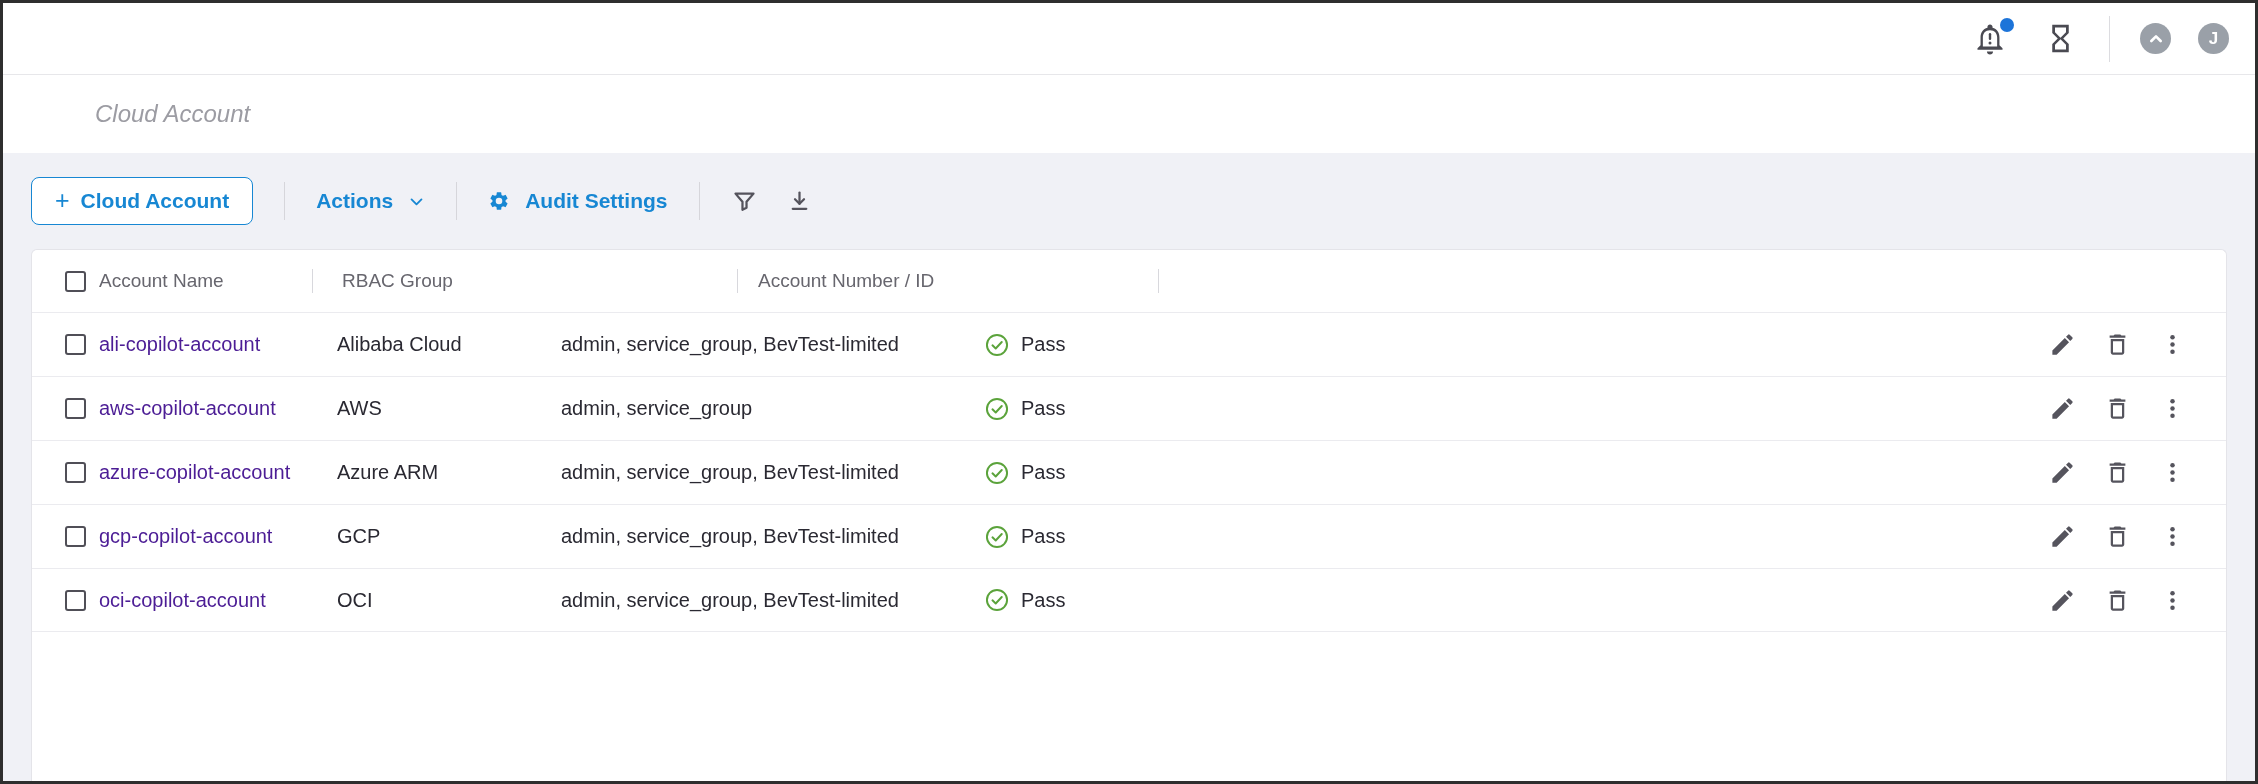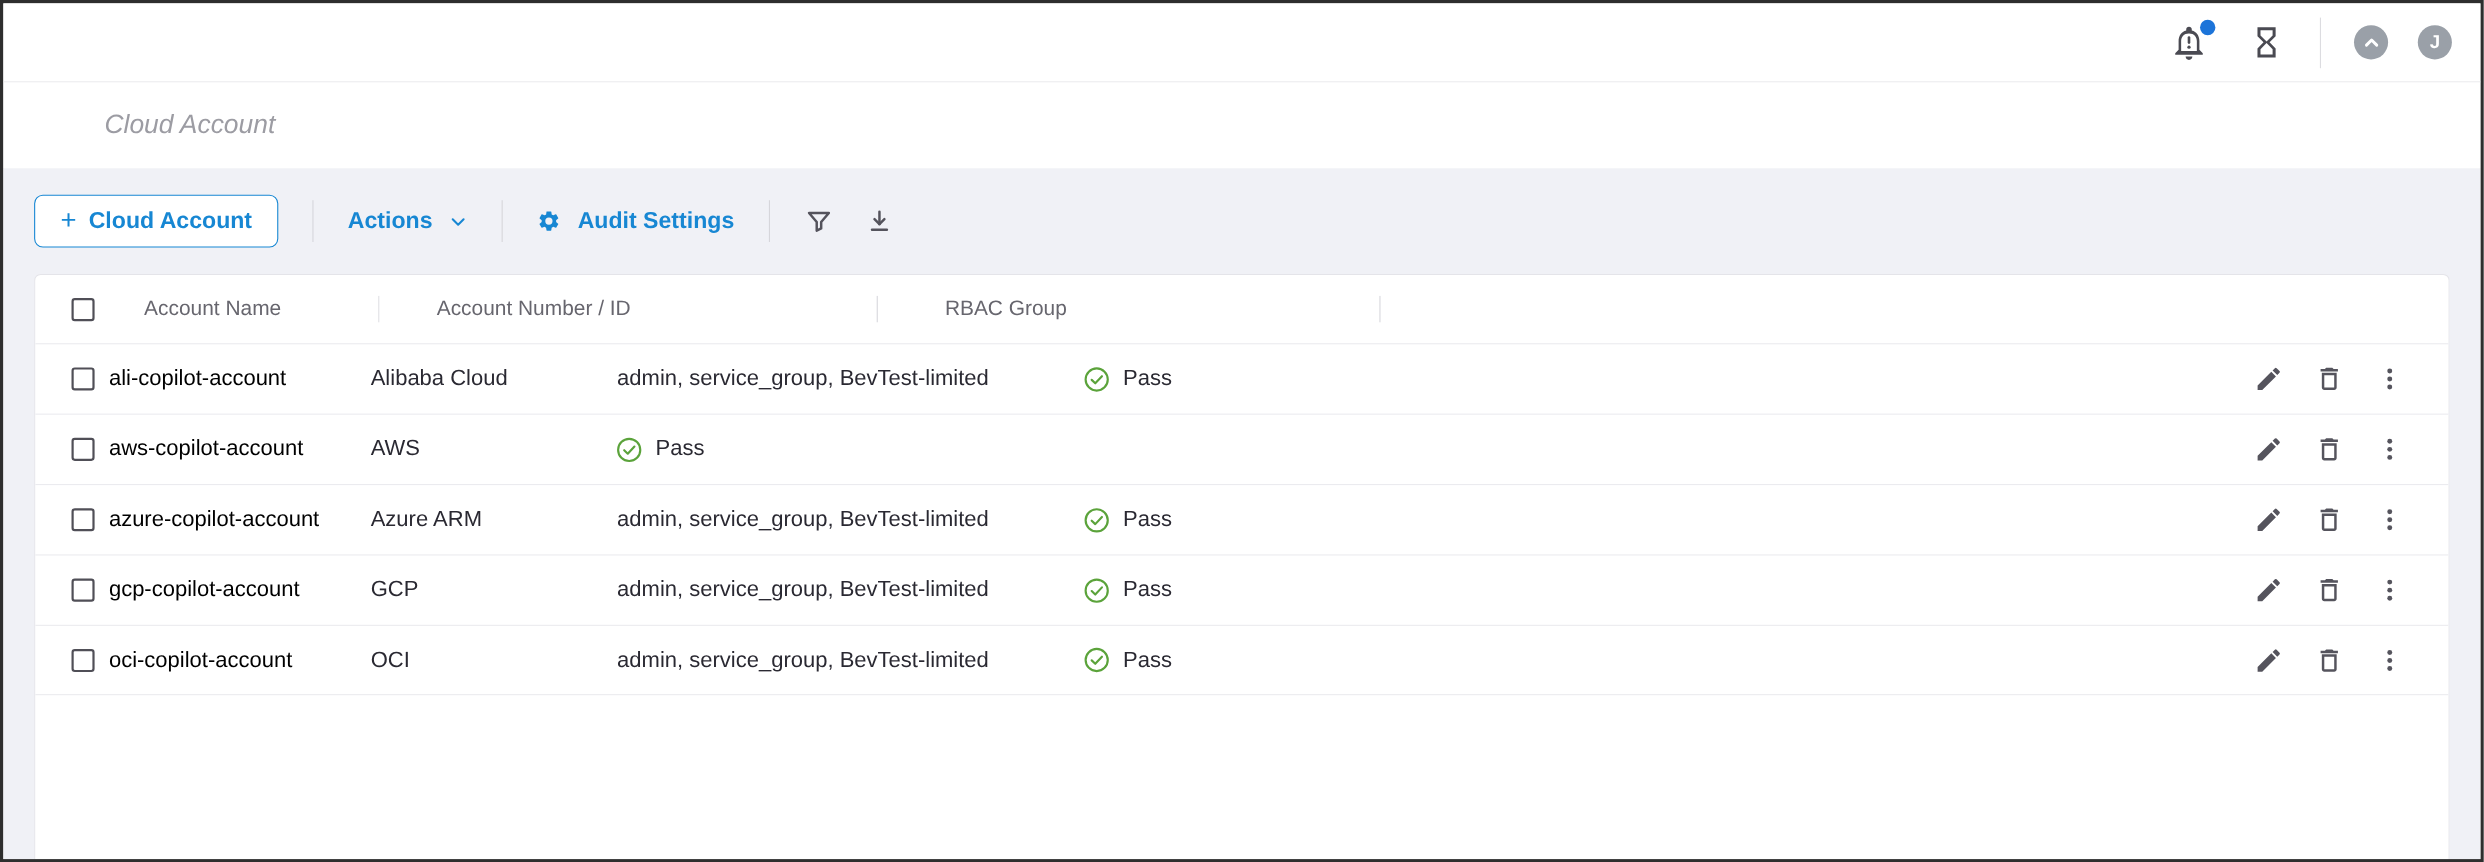--- a/index.html
+++ b/index.html
@@ -41,37 +41,37 @@
   .spacer{flex:1;}
   .search-box{width:288px;height:46px;background:#fff;border:1px solid #d9d9de;border-radius:6px;
     display:flex;align-items:center;padding:0 15px;gap:11px;}
   .search-box svg{color:#3c3b44;flex:0 0 auto;}
   .search-box input{border:none;outline:none;background:transparent;width:100%;
     font-size:20px;color:#333;font-family:"Liberation Sans",sans-serif;}
   .search-box input::placeholder{color:#a9a9b0;}
   
   .table-card{flex:1;min-height:0;background:#fff;border:1px solid #e4e4e9;border-bottom:none;
     border-radius:6px 6px 0 0;display:flex;flex-direction:column;overflow:hidden;}
-  .thead{flex:0 0 62px;display:flex;align-items:flex-start;font-size:19px;color:#67666e;gap:32px;}
+  .thead{flex:0 0 62px;display:flex;align-items:flex-start;font-size:19px;color:#67666e;}
   .trow{flex:0 0 64px;display:flex;align-items:center;border-top:1px solid #ebebef;font-size:20px;}
   .trow:last-of-type{border-bottom:1px solid #ebebef;}
   .cell{display:flex;align-items:center;min-width:0;}
   .c-check{flex:0 0 67px;padding-left:33px;}
   .c-name{flex:0 0 214px;overflow:hidden;white-space:nowrap;}
   .c-cloud{flex:0 0 219px;padding-left:24px;}
   .c-acct{flex:0 0 421px;padding-left:20px;}
   .c-rbac{flex:0 0 425px;padding-left:29px;}
   .c-audit{flex:0 0 219px;padding-left:27px;gap:11px;}
   .c-actions{flex:1;justify-content:flex-end;gap:28px;padding-right:40px;}
   .hdr{position:relative;height:100%;}
   .hdr.with-div::after{content:'';position:absolute;right:0;top:50%;transform:translateY(-50%);
     width:1px;height:24px;background:#d8d8dd;}
   .checkbox{width:21px;height:21px;border:2px solid #504f57;border-radius:3px;background:#fff;
     display:inline-block;cursor:pointer;flex:0 0 auto;}
-  .link{color:#000000;text-decoration:none;cursor:pointer;white-space:nowrap;}
+  .link{color:#4c1d95;text-decoration:none;cursor:pointer;white-space:nowrap;}
   .row-icon{background:none;border:none;padding:0;cursor:pointer;color:#55545d;display:flex;align-items:center;}
   .pass-icon{color:#5ba33b;flex:0 0 auto;}
 </style>
 </head>
 <body>
 
 <div id="app">
 
   <div class="topbar">
     <button class="icon-btn bell-wrap">
@@ -152,22 +152,22 @@
       </button>
       <div class="spacer"></div>
     </div>
 
     <div class="table-card">
       <div class="thead">
         <div class="cell c-check hdr">
           <span class="checkbox"></span>
         </div>
         <div class="cell c-name hdr with-div">Account Name</div>
+        <div class="cell c-rbac hdr with-div">RBAC Group</div>
         <div class="cell c-acct hdr with-div">Account Number / ID</div>
-        <div class="cell c-rbac hdr with-div">RBAC Group</div>
         <div class="cell c-actions hdr"></div>
       </div>
       <div style="display:flex;flex-direction:column;">
   <div class="trow">
     <div class="cell c-check">
       <span class="checkbox"></span>
     </div>
     <div class="cell c-name">
       <a class="link" href="#">ali-copilot-account</a>
     </div>
@@ -210,20 +210,21 @@
   </div>
 
   <div class="trow">
     <div class="cell c-check">
       <span class="checkbox"></span>
     </div>
     <div class="cell c-name">
       <a class="link" href="#">aws-copilot-account</a>
     </div>
     <div class="cell c-cloud">AWS</div>
+    <div class="cell c-rbac">admin, service_group</div>
     <div class="cell c-audit">
       <span class="pass-icon" style="display:flex;">
         <svg width="26" height="26" viewBox="0 0 24 24" fill="none" stroke="currentColor" stroke-width="1.8" stroke-linecap="round" stroke-linejoin="round">
           <circle cx="12" cy="12" r="9.3"></circle>
           <polyline points="7.8,12.3 10.8,15.2 16.4,9.2"></polyline>
         </svg>
       </span>
       <span>Pass</span>
     </div>
     <div class="cell c-actions">

